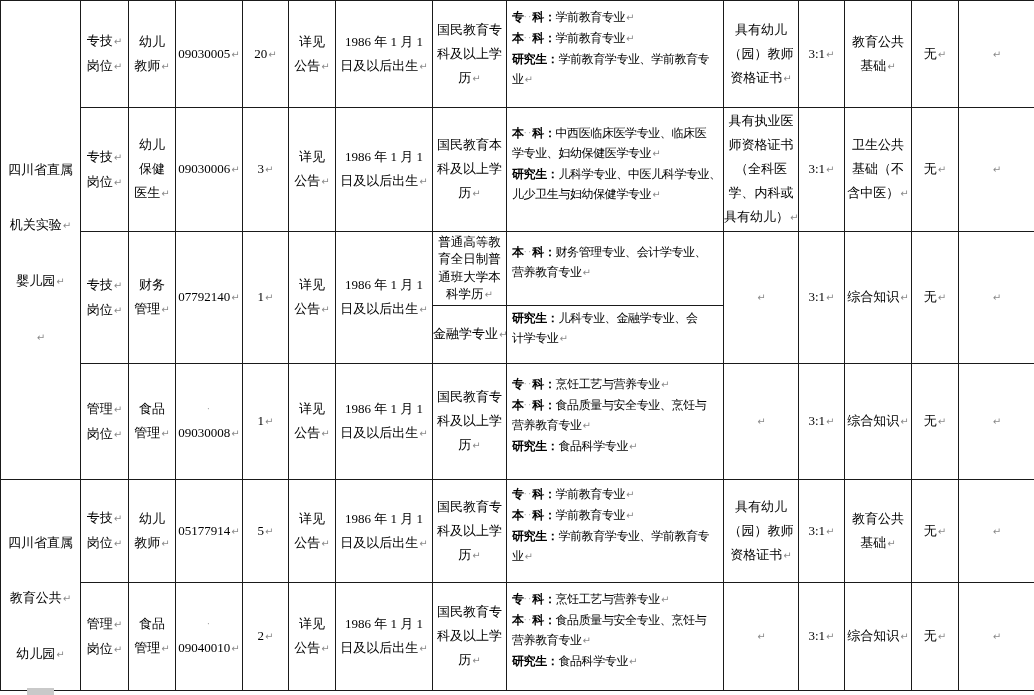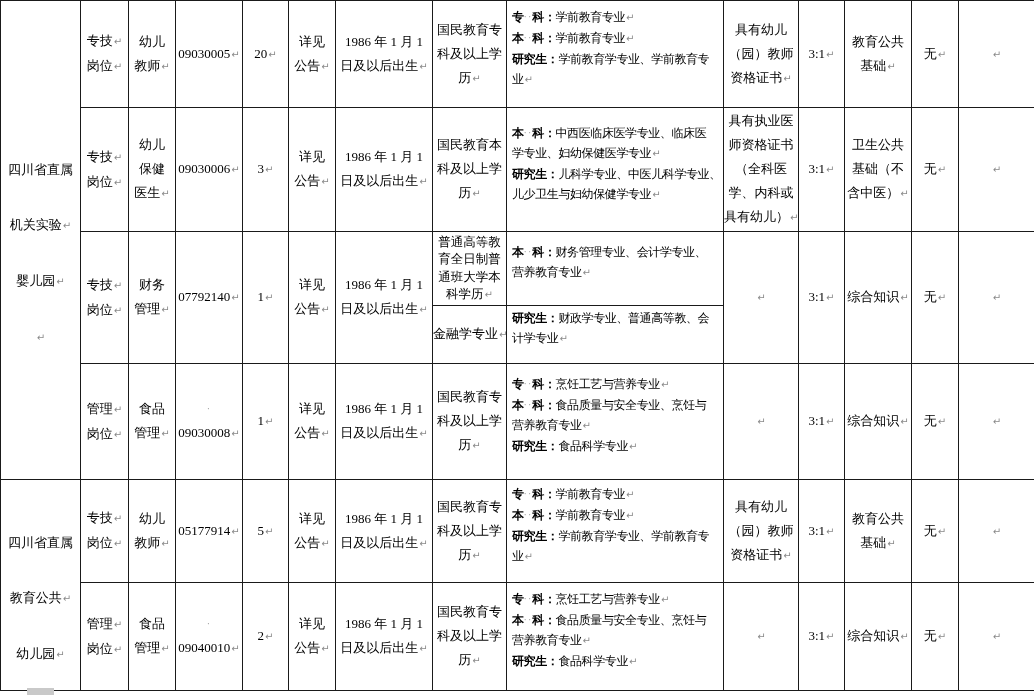--- a/index.html
+++ b/index.html
@@ -213,21 +213,21 @@
           </td>
           <td rowspan="2" class="center" data-name="cell-blank">
             <div class="line" data-name="text-line"><span class="seg-m" data-name="paragraph-mark">↵</span></div>
           </td>
         </tr>
         <tr data-name="table-row" style="height: 55px;">
           <td class="center" data-name="cell-education-requirement">
             <div class="line" data-name="text-line"><span class="seg-p" data-name="text-run">金融学专业</span><span class="seg-m" data-name="paragraph-mark">↵</span></div>
           </td>
           <td class="majors" data-name="cell-major-requirement">
-            <div class="line" data-name="text-line"><span class="seg-b" data-name="bold-label">研究生：</span><span class="seg-p" data-name="text-run">财政学专业、普通高等教、会</span></div>
+            <div class="line" data-name="text-line"><span class="seg-b" data-name="bold-label">研究生：</span><span class="seg-p" data-name="text-run">儿科专业、金融学专业、会</span></div>
             <div class="line" data-name="text-line"><span class="seg-p" data-name="text-run">计学专业</span><span class="seg-m" data-name="paragraph-mark">↵</span></div>
           </td>
         </tr>
         <tr data-name="table-row" style="height: 116px;">
           <td class="center" data-name="cell-post-category">
             <div class="line" data-name="text-line"><span class="seg-p" data-name="text-run">管理</span><span class="seg-m" data-name="paragraph-mark">↵</span></div>
             <div class="line" data-name="text-line"><span class="seg-p" data-name="text-run">岗位</span><span class="seg-m" data-name="paragraph-mark">↵</span></div>
           </td>
           <td class="center" data-name="cell-post-name">
             <div class="line" data-name="text-line"><span class="seg-p" data-name="text-run">食品</span></div>

